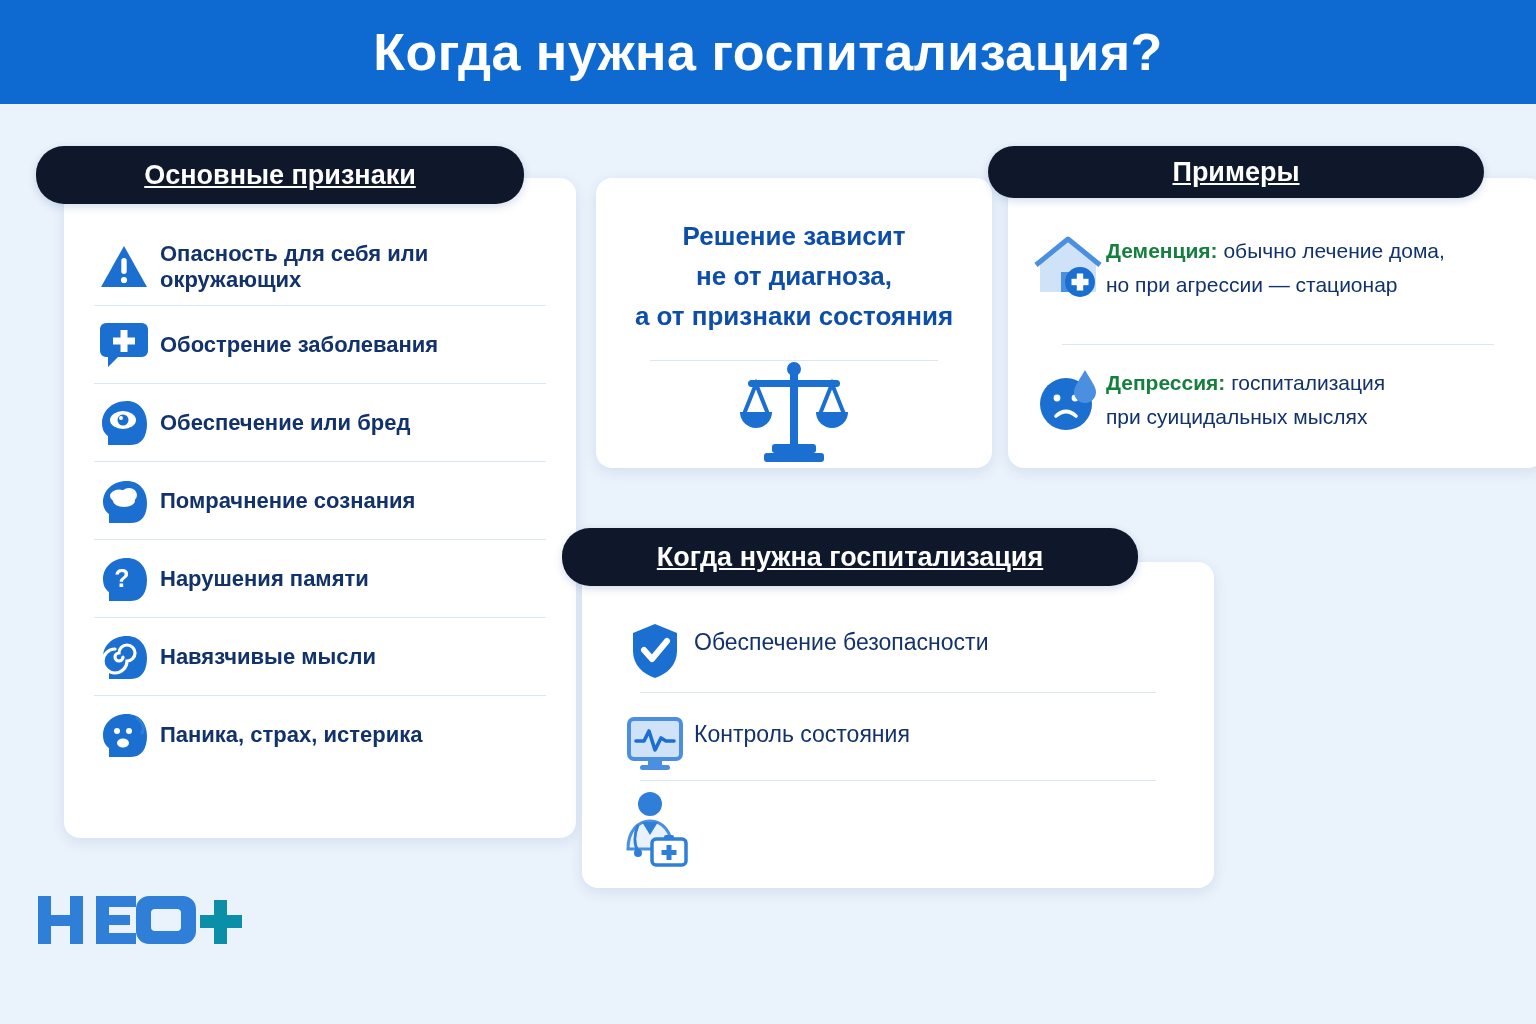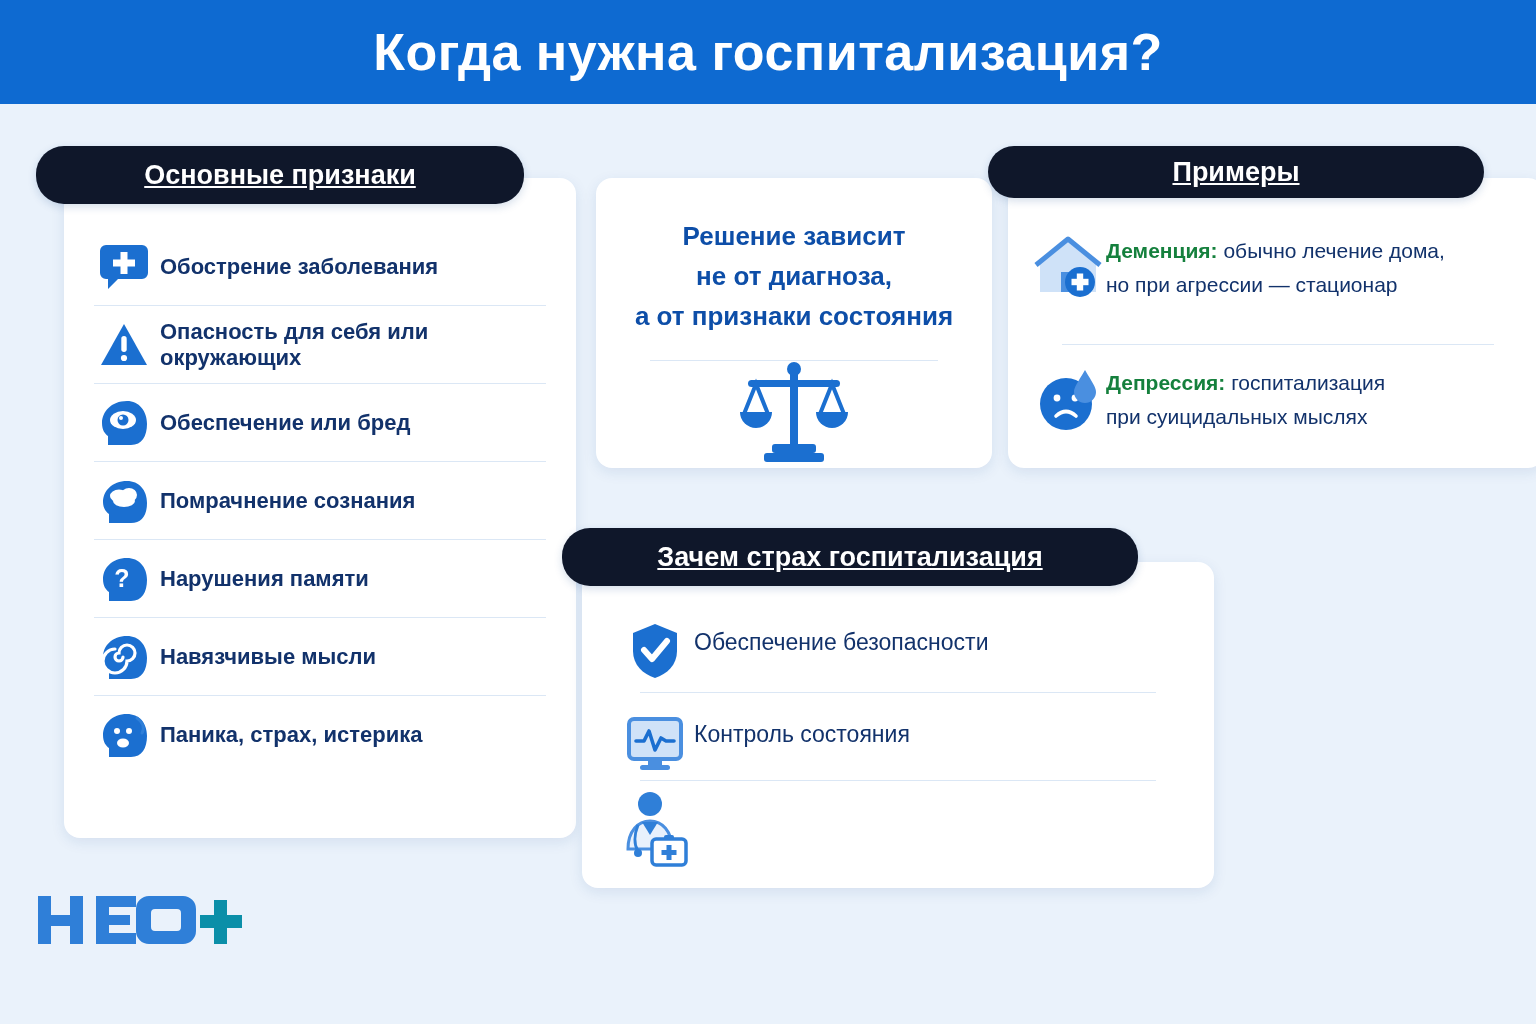--- a/index.html
+++ b/index.html
@@ -82,38 +82,38 @@
 <div class="header">
   <h1>Когда нужна госпитализация?</h1>
 </div>
 
 <div class="card" id="signs-card">
   <div class="sign-list">
 
 
     <div class="sign-row">
       <span class="sign-ico">
+        <svg width="50" height="46" viewBox="0 0 50 46">
+          <path d="M25 2 L48 43 L2 43 Z" fill="#1b6fd0"></path>
+          <rect x="22.3" y="14" width="5.4" height="16" rx="2.7" fill="#ffffff"></rect>
+          <circle cx="25" cy="36" r="3.1" fill="#ffffff"></circle>
+        </svg>
+      </span>
+      <span class="sign-txt">Опасность для себя или окружающих</span>
+    </div>
+
+    <div class="sign-row">
+      <span class="sign-ico">
         <svg width="52" height="48" viewBox="0 0 52 48">
           <path d="M8 2 H44 a6 6 0 0 1 6 6 V30 a6 6 0 0 1 -6 6 H20 L10 46 V36 H8 a6 6 0 0 1 -6 -6 V8 a6 6 0 0 1 6 -6 Z" fill="#1b6fd0"></path>
           <rect x="22.5" y="9" width="7" height="22" fill="#ffffff"></rect>
           <rect x="15" y="16.5" width="22" height="7" fill="#ffffff"></rect>
         </svg>
       </span>
       <span class="sign-txt">Обострение заболевания</span>
-    </div>
-
-    <div class="sign-row">
-      <span class="sign-ico">
-        <svg width="50" height="46" viewBox="0 0 50 46">
-          <path d="M25 2 L48 43 L2 43 Z" fill="#1b6fd0"></path>
-          <rect x="22.3" y="14" width="5.4" height="16" rx="2.7" fill="#ffffff"></rect>
-          <circle cx="25" cy="36" r="3.1" fill="#ffffff"></circle>
-        </svg>
-      </span>
-      <span class="sign-txt">Опасность для себя или окружающих</span>
     </div>
 
     <div class="sign-row">
       <span class="sign-ico">
         <svg width="54" height="50" viewBox="0 0 54 50">
           <path d="M30 3 C14 3 5 14 5 25 C5 32 8 36 11 38 L11 47 L34 47 C45 47 50 38 50 26 C50 13 42 3 30 3 Z" fill="#1b6fd0"></path>
           <ellipse cx="26" cy="22" rx="13" ry="9" fill="#ffffff"></ellipse>
           <circle cx="26" cy="22" r="5.5" fill="#1b6fd0"></circle>
           <circle cx="24" cy="20" r="2" fill="#ffffff"></circle>
         </svg>
@@ -273,21 +273,21 @@
         <rect x="32" y="50" width="34" height="26" rx="4" fill="#ffffff" stroke="#2f7fd8" stroke-width="3.5"></rect>
         <rect x="44" y="46" width="10" height="5" rx="2" fill="#2f7fd8"></rect>
         <rect x="46.5" y="56" width="5" height="15" fill="#2f7fd8"></rect>
         <rect x="41.5" y="61" width="15" height="5" fill="#2f7fd8"></rect>
       </svg>
     </span>
   </div>
 
 </div>
 <div class="card-title" id="why-title">
-  <span>Зачем страх госпитализация</span>
+  <span>Когда нужна госпитализация</span>
 </div>
 
 <div id="logo">
   <svg width="230" height="64" viewBox="0 0 230 64">
     <g fill="#2f7fd8">
       <rect x="2" y="6" width="13" height="48"></rect>
       <rect x="34" y="6" width="13" height="48"></rect>
       <rect x="2" y="25" width="45" height="11"></rect>
       <rect x="60" y="6" width="13" height="48"></rect>
       <rect x="60" y="6" width="40" height="11"></rect>

